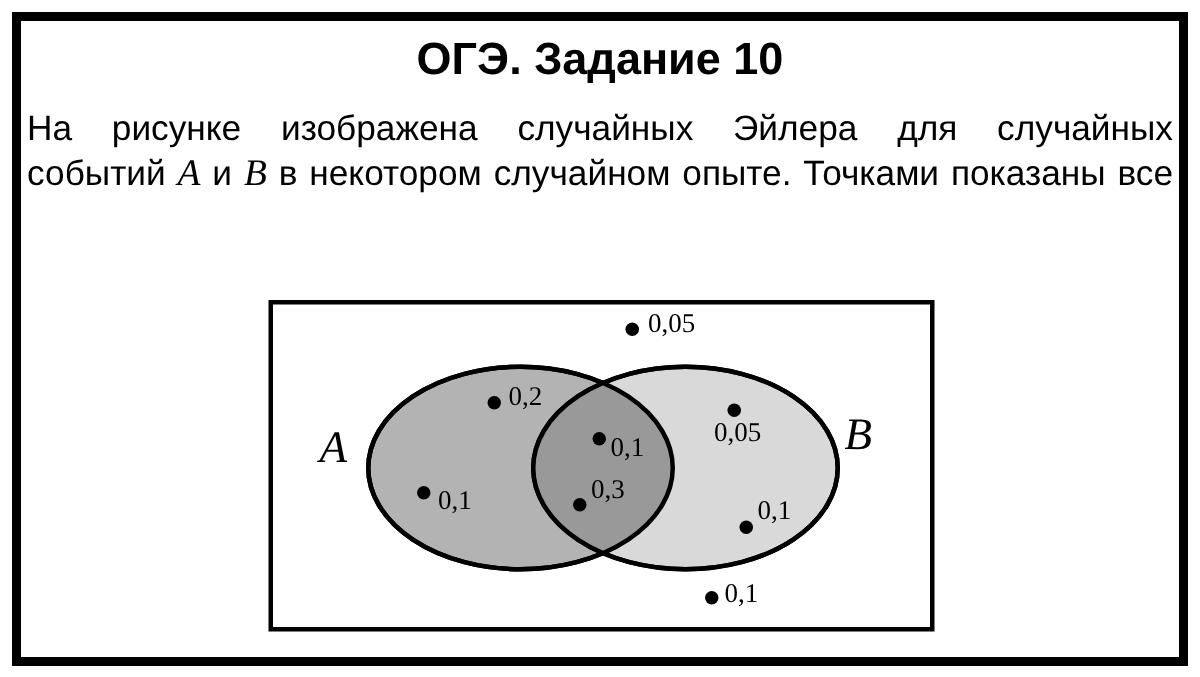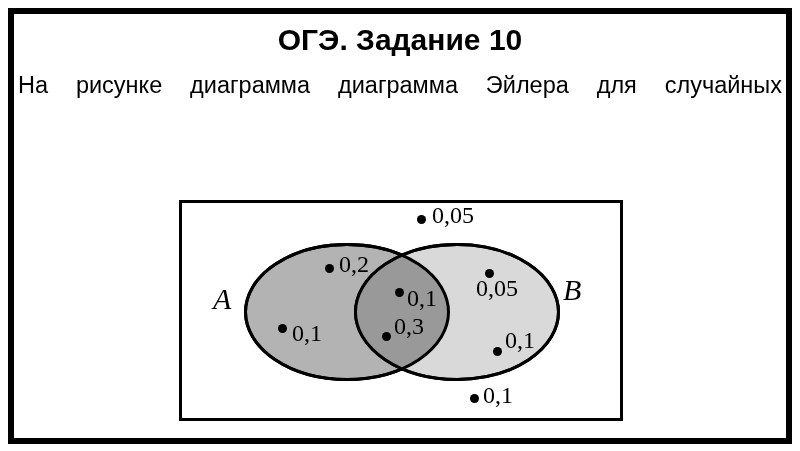--- a/index.html
+++ b/index.html
@@ -40,39 +40,40 @@
     background: #fff;
   }
   .diagram-box svg { position: absolute; left: 0; top: 0; }
   .dot {
     position: absolute; width: 9px; height: 9px;
     border-radius: 50%; background: #000;
   }
   .pt-label {
     position: absolute;
     font-family: "Liberation Serif", serif;
-    font-size: 24px; line-height: 22px;
+    font-size: 18px; line-height: 22px;
     white-space: nowrap; color: #000;
   }
   .set-label {
     position: absolute;
     font-family: "Liberation Serif", serif;
     font-style: italic; font-size: 30px; line-height: 30px;
     color: #000;
   }
 </style>
 </head>
 <body>
 
 <div class="frame"></div>
 
 <div class="title">ОГЭ. Задание 10</div>
 
 <div class="problem-text">
-  <div class="jline">На рисунке диаграмма диаграмма Эйлера для случайных</div>
+  <div class="jline">На рисунке изображена случайных Эйлера для случайных</div>
+  <div class="jline"><span>событий </span><span class="mvar">A</span><span> и </span><span class="mvar">B</span><span> в некотором случайном опыте. Точками показаны все</span></div>
 </div>
 
 <div class="diagram-box">
   <svg width="438" height="215" viewBox="0 0 438 215">
     <defs>
       <clipPath id="clipA">
         <ellipse cx="165" cy="109" rx="101.5" ry="67.5"></ellipse>
       </clipPath>
     </defs>
     <ellipse cx="165" cy="109" rx="101.5" ry="67.5" stroke-width="3" stroke="#000" fill="#b3b3b3"></ellipse>

